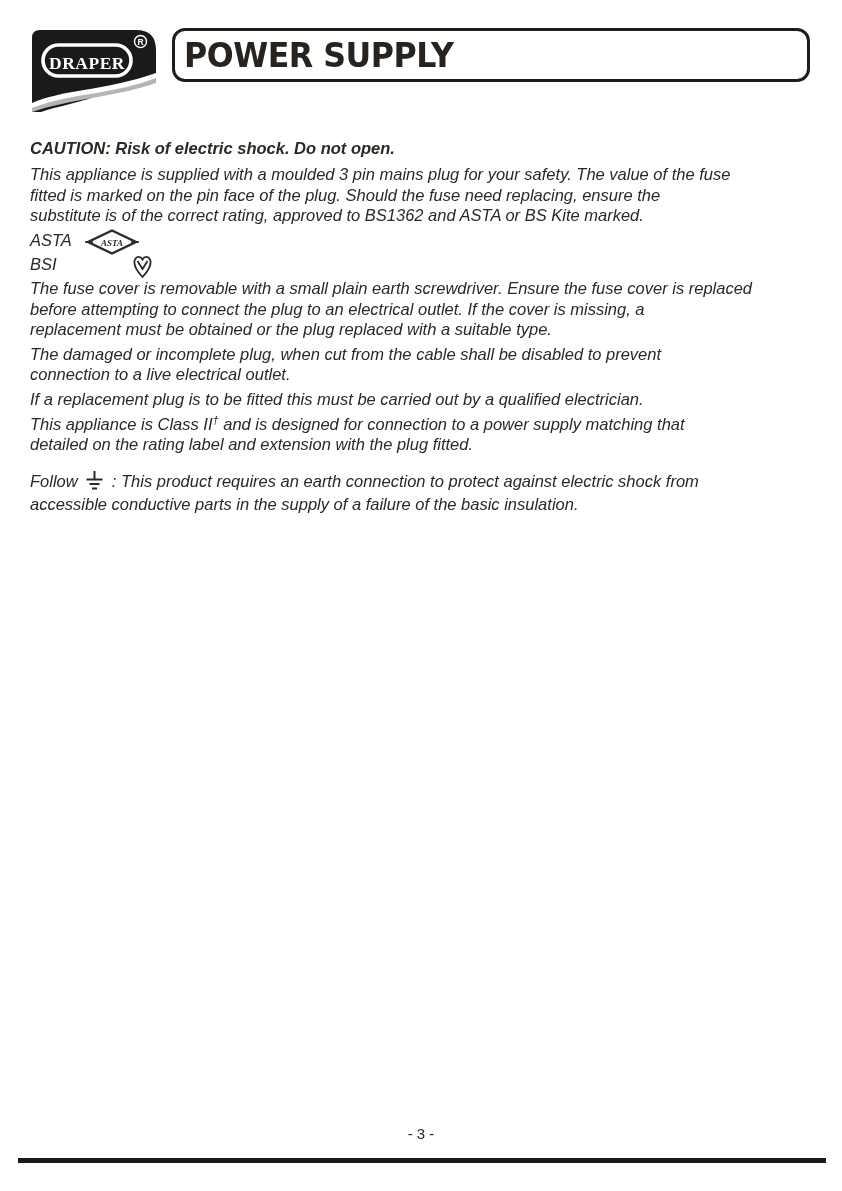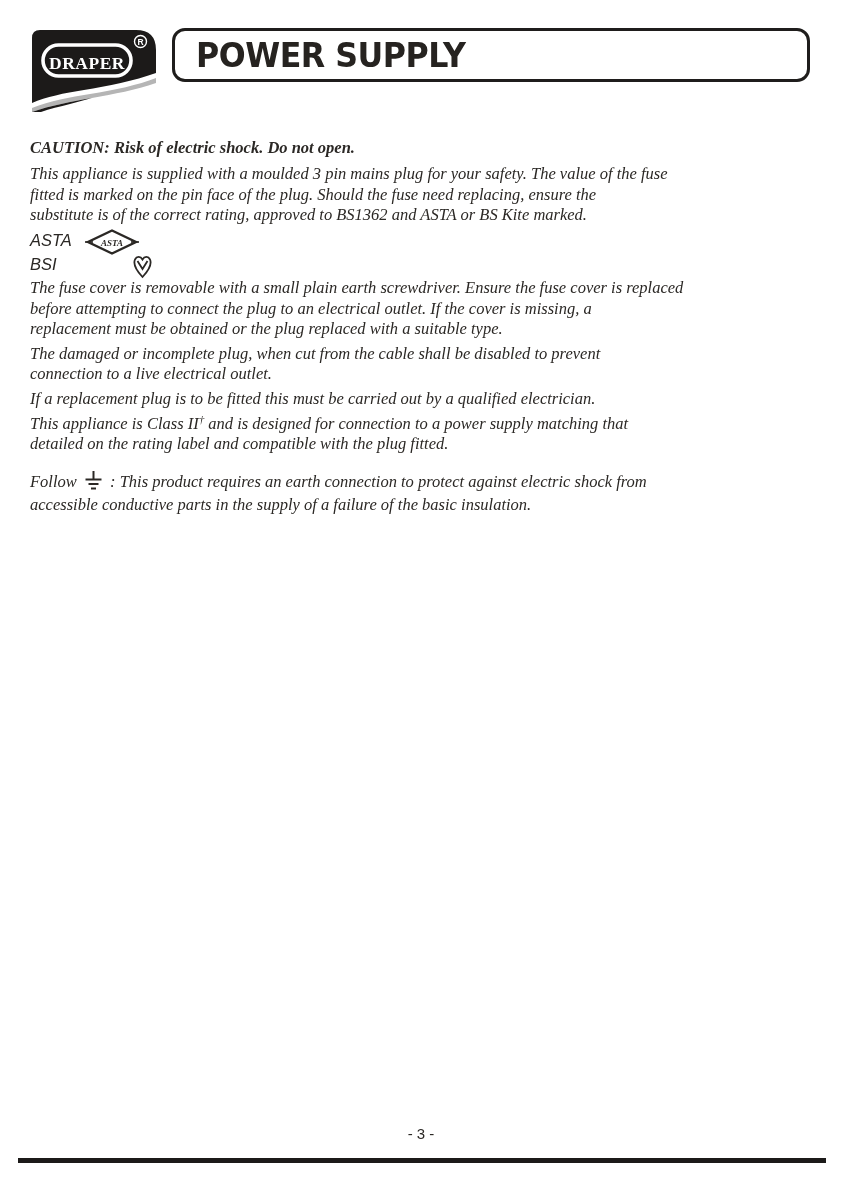--- a/index.html
+++ b/index.html
@@ -18,21 +18,21 @@
   .header { display: flex; align-items: flex-start; }
   .logo-wrap { width: 132px; height: 84px; flex: 0 0 auto; }
   .title-box {
     flex: 1 1 auto;
     margin-left: 10px;
     height: 48px;
     border: 3px solid #1f1d1c;
     border-radius: 13px;
     display: flex;
     align-items: center;
-    padding-left: 21px;
+    padding-left: 9px;
     background: #ffffff;
   }
   .title-text {
     font-family: "DejaVu Sans", sans-serif;
     font-weight: bold;
     font-size: 33px;
     letter-spacing: -0.5px;
     color: #262320;
     transform: scaleX(0.96);
     transform-origin: left center;
@@ -41,21 +41,21 @@
 
   
   .content {
     margin-top: 26px;
     width: 782px;
     font-size: 16.5px;
     line-height: 20.4px;
     font-style: italic;
     font-style: oblique 5deg;
   }
-  .content p { margin: 0 0 4.5px 0; white-space: pre-line; font-family: Liberation Serif, serif; }
+  .content p { margin: 0 0 4.5px 0; white-space: pre-line; }
   .caution { font-weight: bold; margin-bottom: 6px !important; }
   .mark-row { display: flex; height: 24px; }
   .mark-label { width: 55px; flex: 0 0 auto; }
   .mark-icon { flex: 0 0 auto; display: inline-flex; align-items: center; }
   sup.dagger { font-size: 11px; line-height: 0; vertical-align: super; }
   .earthed-para { margin-top: 16px !important; }
   .earth-sym { display: inline-block; vertical-align: -3px; margin: 0 3px; }
 
   
   .page-number {
@@ -144,21 +144,21 @@
       <p>The fuse cover is removable with a small plain earth screwdriver. Ensure the fuse cover is replaced
 before attempting to connect the plug to an electrical outlet. If the cover is missing, a
 replacement must be obtained or the plug replaced with a suitable type.</p>
 
       <p>The damaged or incomplete plug, when cut from the cable shall be disabled to prevent
 connection to a live electrical outlet.</p>
 
       <p>If a replacement plug is to be fitted this must be carried out by a qualified electrician.</p>
 
       <p><span>This appliance is Class II</span><sup class="dagger">†</sup><span> and is designed for connection to a power supply matching that
-detailed on the rating label and compatible with the plug fitted.</span></p>
+detailed on the rating label and extension with the plug fitted.</span></p>
 
 
       <p class="earthed-para"><span>Follow </span><span class="earth-sym"><svg width="19" height="19" viewBox="0 0 19 19">
             <line x1="9.5" y1="0" x2="9.5" y2="8" stroke="#2b2825" stroke-width="2"></line>
             <line x1="1.5" y1="8.5" x2="17.5" y2="8.5" stroke="#2b2825" stroke-width="2"></line>
             <line x1="4.5" y1="13" x2="14.5" y2="13" stroke="#2b2825" stroke-width="2"></line>
             <line x1="7" y1="17.5" x2="12" y2="17.5" stroke="#2b2825" stroke-width="2"></line>
           </svg></span><span> : This product requires an earth connection to protect against electric shock from
 accessible conductive parts in the supply of a failure of the basic insulation.</span></p>
 

